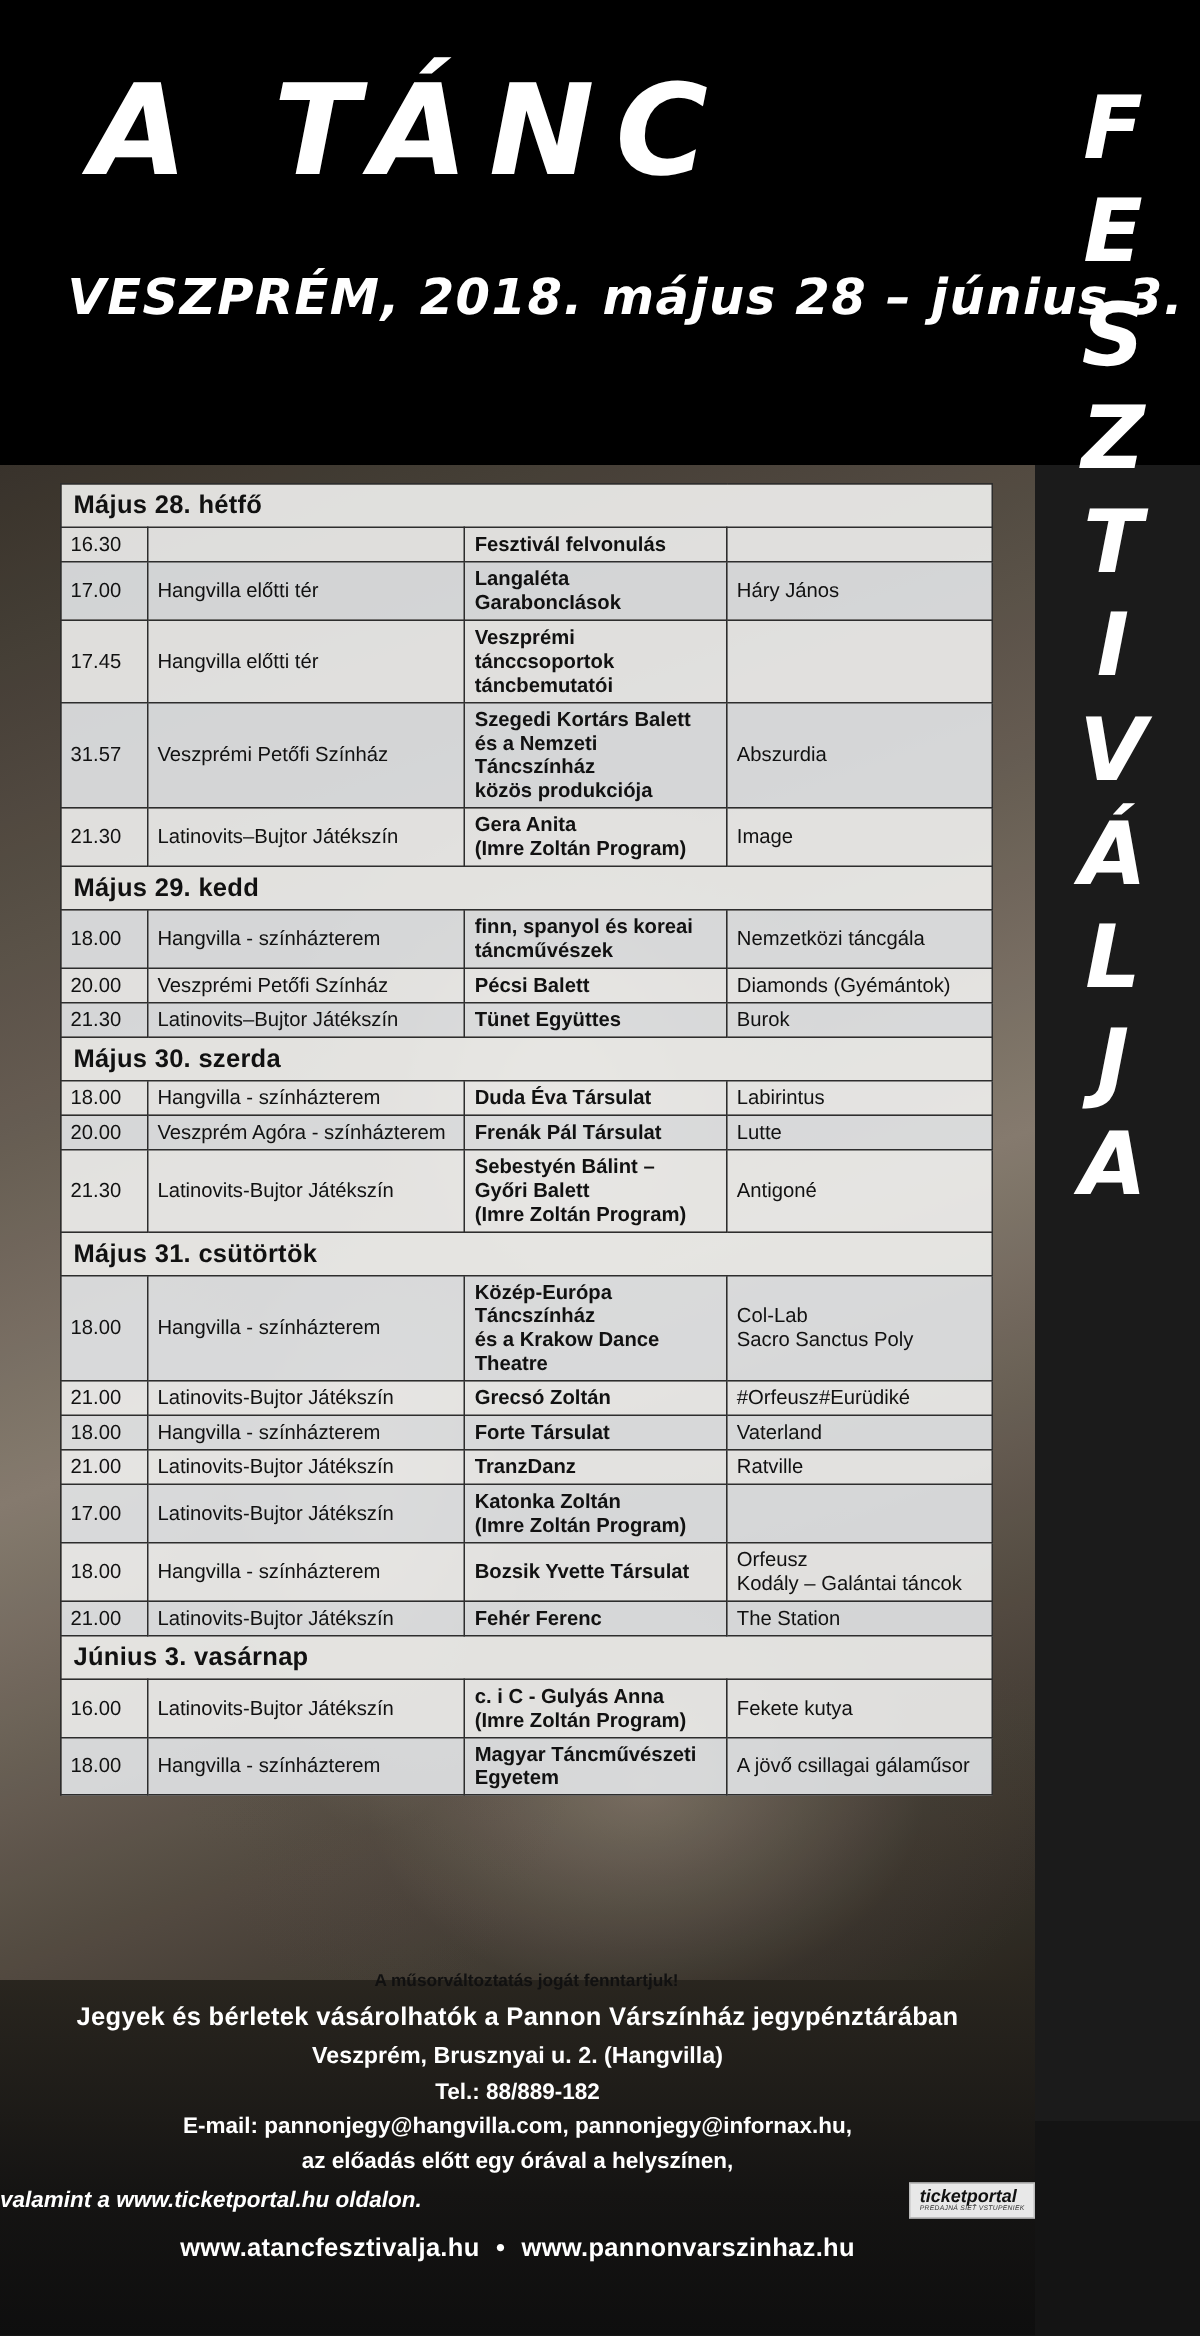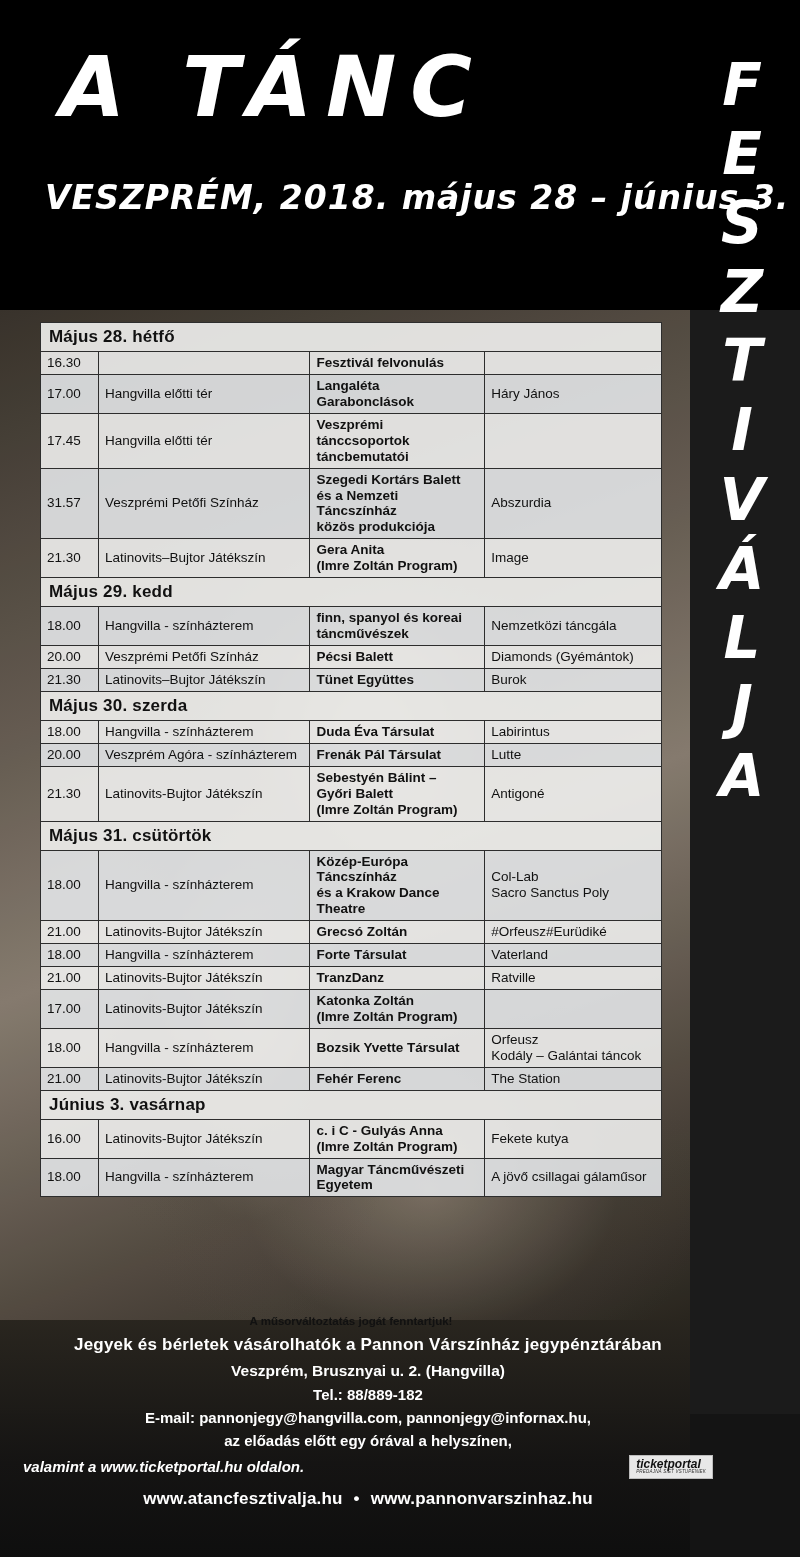--- a/index.html
+++ b/index.html
@@ -149,21 +149,20 @@
 
   
   .footer {
     position: absolute;
     left: 0;
     top: 1025px;
     width: 690px;
     text-align: center;
     color: #ffffff;
     font-family: "Liberation Sans", sans-serif;
-    margin-left: 23px;
   }
   .footer .f1 {
     font-size: 17px; font-weight: bold; margin-bottom: 7px; letter-spacing: 0.2px;
   }
   .footer .f2 { font-size: 15.5px; font-weight: bold; margin-bottom: 6px; }
   .footer .f3 { font-size: 15px; font-weight: bold; margin-bottom: 6px; }
   .footer .f4 { font-size: 15px; font-weight: bold; margin-bottom: 6px; }
   .footer .f5 { font-size: 15px; font-weight: bold; margin-bottom: 6px; }
   .footer .f6 {
     font-size: 15px; font-weight: bold; margin-bottom: 10px;

